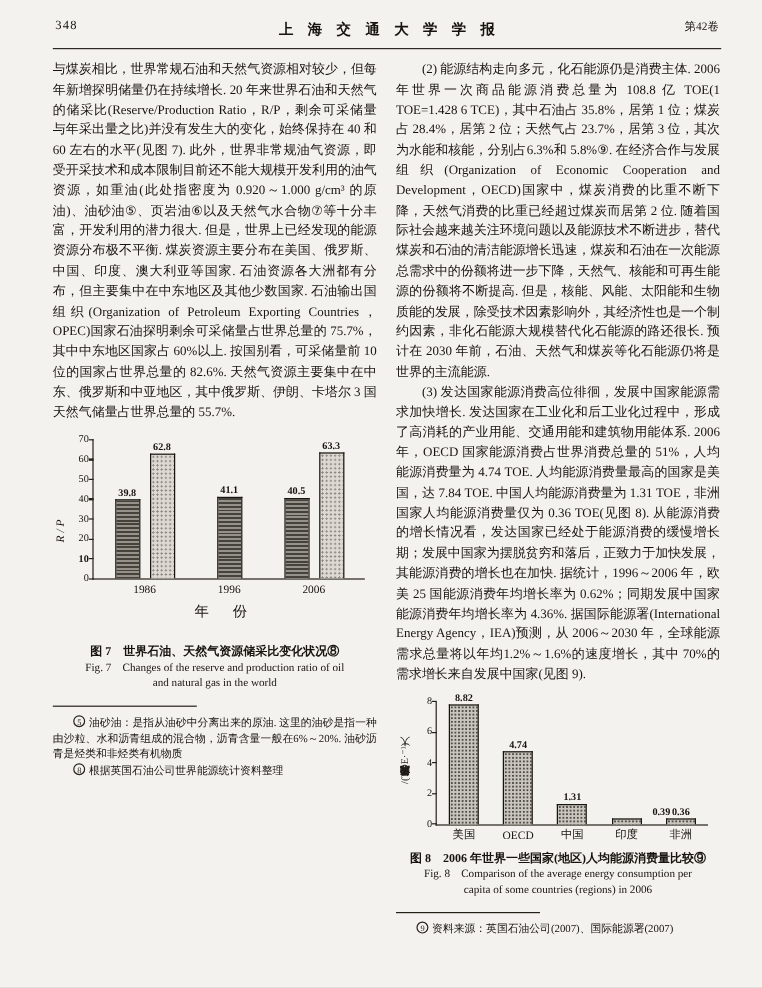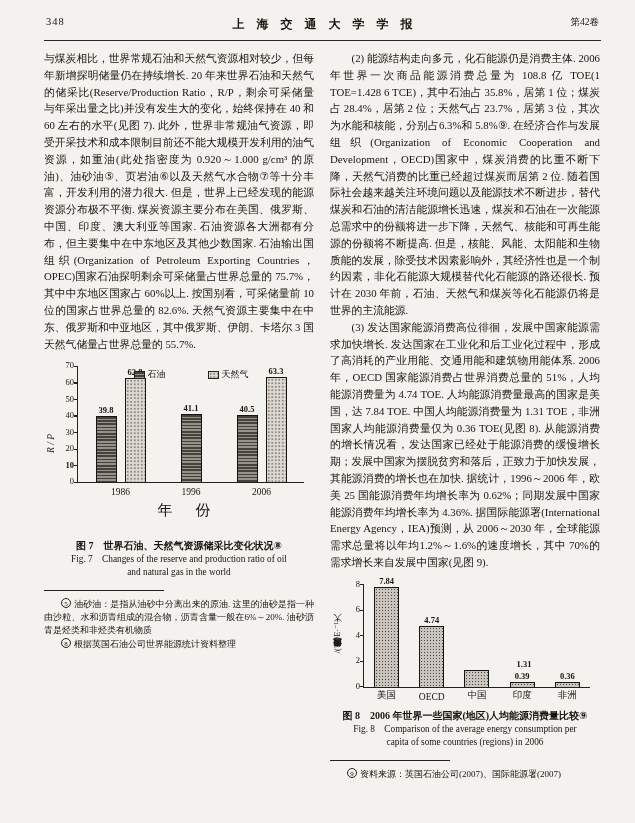--- a/index.html
+++ b/index.html
@@ -45,22 +45,22 @@
   .chart8 .barwrap{width:25px;}
   .bar{width:100%;box-sizing:border-box;border:0.9px solid #17140f;border-bottom:none;}
   .pat-oil{background:repeating-linear-gradient(180deg,#45423c 0 1.6px,#96928a 1.6px 3.2px);}
   .pat-gas{background-color:#ddd9d2;background-image:radial-gradient(#8d887f 0.7px,transparent 0.85px);background-size:3.5px 3.5px;}
   .pat-dot{background-color:#c9c5be;background-image:radial-gradient(#4d4a43 0.8px,transparent 0.95px);background-size:3px 3px;}
   .bval{position:absolute;left:50%;transform:translateX(-50%);font-size:8.5px;font-weight:bold;white-space:nowrap;}
   .xcat{position:absolute;left:50%;transform:translateX(-50%);bottom:-15px;font-size:9.5px;white-space:nowrap;}
   .legend{position:absolute;top:2px;left:0;right:0;display:flex;justify-content:center;gap:42px;font-size:9px;pointer-events:none;}
   .lentry{display:flex;align-items:center;gap:3px;}
   .lswatch{display:inline-block;width:11px;height:8px;border:0.8px solid #242118;box-sizing:border-box;}
-  .xlab{text-align:center;margin-top:18px;font-size:15px;letter-spacing:4px;}
-  .cap-zh{text-align:center;font-weight:bold;font-size:10px;margin-top:19px;line-height:14px;}
+  .xlab{text-align:center;margin-top:18px;font-size:12px;letter-spacing:4px;}
+  .cap-zh{text-align:center;font-weight:bold;font-size:10px;margin-top:19px;line-height:14px;font-family:Liberation Serif, serif;}
   .chart8cap .cap-zh{margin-top:21px;}
   .cap-en{text-align:center;font-size:9.3px;line-height:13px;}
   
   .fnrule{width:120px;border:none;border-top:1.3px solid #242118;margin:11px 0 7px 0;}
   p.fn{font-size:9px;line-height:13px;text-align:justify;margin:0 0 1px 0;text-indent:1.9em;}
   .fnmark{display:inline-block;width:10px;height:10px;border:0.8px solid #242118;border-radius:50%;
           text-align:center;line-height:10px;font-size:7px;text-indent:0;margin-right:3px;vertical-align:1px;box-sizing:border-box;}
 </style>
 </head>
 <body>
@@ -126,30 +126,20 @@
                     <div class="barwrap">
                       <div class="bval" style="bottom: 68.1143px;">40.5</div>
                       <div class="bar pat-oil" style="height: 67.1143px;"></div>
                     </div>
                     <div class="barwrap">
                       <div class="bval" style="bottom: 105.897px;">63.3</div>
                       <div class="bar pat-gas" style="height: 104.897px;"></div>
                     </div>
                     <div class="xcat">2006</div>
                   </div>
-                  <div class="legend">
-                    <span class="lentry">
-                      <i class="lswatch pat-oil"></i>
-                      <span>石油</span>
-                    </span>
-                    <span class="lentry">
-                      <i class="lswatch pat-gas"></i>
-                      <span>天然气</span>
-                    </span>
-                  </div>
                 </div>
             </div>
             <div class="xlab">年　份</div>
           </div>
         </div>
         <figcaption>
           <div class="cap-zh">图 7　世界石油、天然气资源储采比变化状况⑧</div>
           <div class="cap-en">Fig. 7　Changes of the reserve and production ratio of oil</div>
           <div class="cap-en">and natural gas in the world</div>
         </figcaption>
@@ -180,42 +170,42 @@
                   <div class="ytick" style="bottom: 98px;">8</div>
                 </div>
               <div class="plot">
                   <i class="ymark" style="bottom: -0.6px;"></i>
                   <i class="ymark" style="bottom: 24.9px;"></i>
                   <i class="ymark" style="bottom: 50.4px;"></i>
                   <i class="ymark" style="bottom: 75.9px;"></i>
                   <i class="ymark" style="bottom: 101.4px;"></i>
                   <div class="bargroup">
                     <div class="barwrap">
-                      <div class="bval" style="bottom: 100.96px;">7.84</div>
+                      <div class="bval" style="bottom: 100.96px;">8.82</div>
                       <div class="bar pat-dot" style="height: 99.96px;"></div>
                     </div>
                     <div class="xcat">美国</div>
                   </div>
                   <div class="bargroup">
                     <div class="barwrap">
                       <div class="bval" style="bottom: 61.435px;">4.74</div>
                       <div class="bar pat-dot" style="height: 60.435px;"></div>
                     </div>
                     <div class="xcat">OECD</div>
                   </div>
                   <div class="bargroup">
                     <div class="barwrap">
-                      <div class="bval" style="bottom: 17.7025px; margin-left: 47px;">1.31</div>
+                      <div class="bval" style="bottom: 17.7025px;">1.31</div>
                       <div class="bar pat-dot" style="height: 16.7025px;"></div>
                     </div>
                     <div class="xcat">中国</div>
                   </div>
                   <div class="bargroup">
                     <div class="barwrap">
-                      <div class="bval" style="bottom: 5.9725px;">0.39</div>
+                      <div class="bval" style="bottom: 5.9725px; margin-left: 29px;">0.39</div>
                       <div class="bar pat-dot" style="height: 4.9725px;"></div>
                     </div>
                     <div class="xcat">印度</div>
                   </div>
                   <div class="bargroup">
                     <div class="barwrap">
                       <div class="bval" style="bottom: 5.59px;">0.36</div>
                       <div class="bar pat-dot" style="height: 4.59px;"></div>
                     </div>
                     <div class="xcat">非洲</div>

